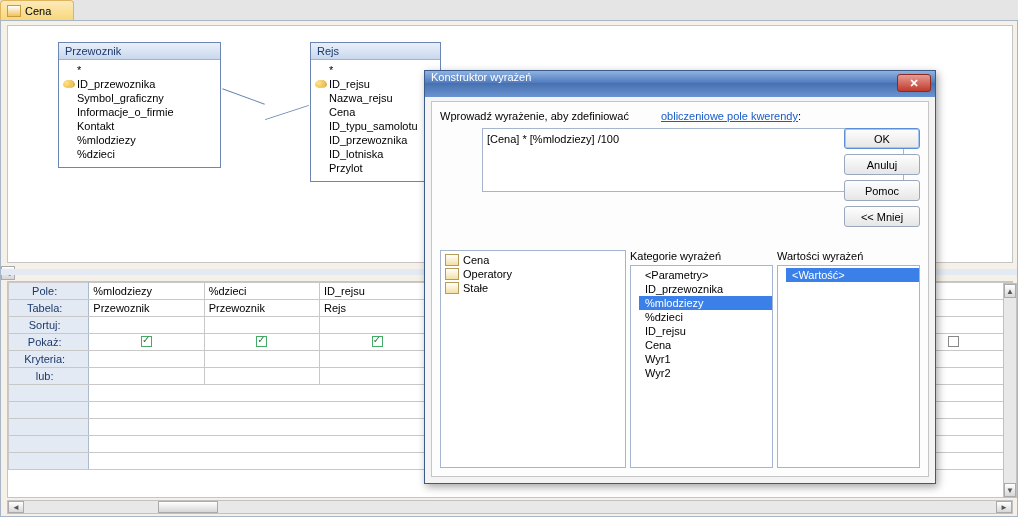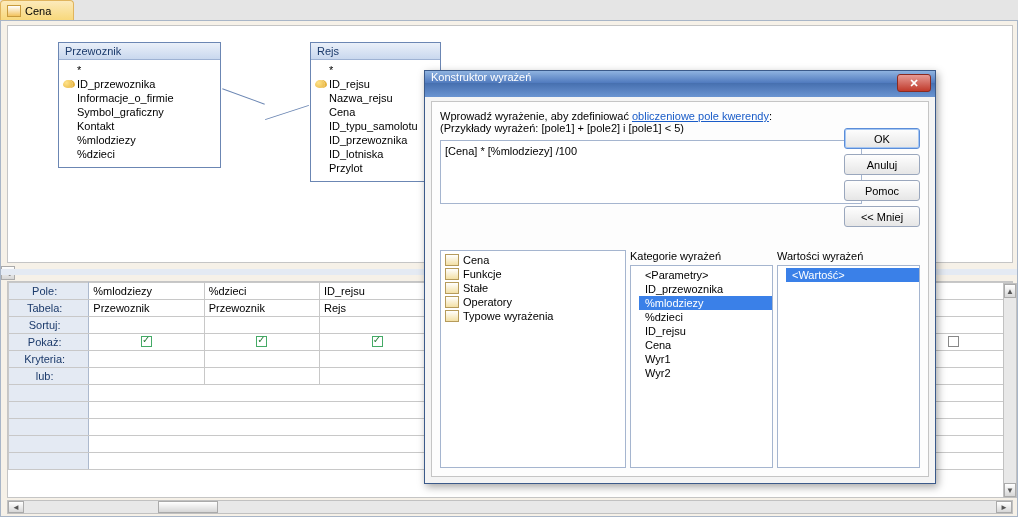--- a/index.html
+++ b/index.html
@@ -41,23 +41,23 @@
   .dlg { position:absolute; left:424px; top:70px; width:512px; height:414px;
     background:#f4f4f4; border:1px solid #3b5a8a;
     box-shadow:2px 3px 8px rgba(0,0,0,.35); }
   .dlg .ttl { height:26px; background:linear-gradient(#8fb3e0,#517bbf 45%,#466faf 46%,#6a94d1);
     color:#fff; padding:0 6px; display:flex; align-items:flex-start; position:relative; }
   .dlg .close { position:absolute; right:4px; top:3px; width:34px; height:18px;
     background:linear-gradient(#e79b95,#c03a2b); border:1px solid #8a2a20; border-radius:3px;
     color:#fff; display:flex; align-items:center; justify-content:center; font-weight:bold; }
   .dlg .body { position:absolute; left:6px; right:6px; top:30px; bottom:6px;
     background:#fdfdfd; border:1px solid #c5c5c5; padding:8px; }
-  .dlg .intro a { color:#1a5cc8; text-decoration:underline; }
+  .dlg .intro a { color:#1a5cc8; text-decoration:underline;margin-left:29px; }
   .dlg .expr { margin-top:6px; width:422px; height:64px; border:1px solid #a5b5cf;
-    background:#fff; padding:4px; resize:none; overflow:auto; font-family:inherit; }
+    background:#fff; padding:4px; resize:none; overflow:auto; font-family:inherit;margin-left:42px; }
   .dlg .btncol { position:absolute; right:8px; top:26px; display:flex; flex-direction:column; gap:5px; }
   .dlg .btncol button { width:76px; height:21px; background:linear-gradient(#fefefe,#e6e6e6);
     border:1px solid #9aa7bd; border-radius:3px; }
   .dlg .btncol button.primary { border-color:#5b8dd9; box-shadow:0 0 0 1px #a6c7f2 inset;text-align:center; }
   .dlg .cols { position:absolute; left:8px; right:8px; top:148px; bottom:8px; display:flex; gap:4px; }
   .dlg .colbox { flex:1; display:flex; flex-direction:column; }
   .dlg .colbox .lbl { margin-bottom:3px; }
   .dlg .list { flex:1; border:1px solid #a5b5cf; background:#fff; overflow:auto; padding:2px 0; }
   .dlg .list .item { padding:1px 4px 1px 22px; position:relative; white-space:nowrap; }
   .dlg .list .item.sel { background:#3a80e8; color:#fff; }
@@ -82,22 +82,22 @@
     <span>Cena</span>
   </div>
 
   <div class="content">
     <div class="design-area">
       <div class="relbox" style="left:50px; top:16px;">
         <div class="hd">Przewoznik</div>
         <ul>
           <li>*</li>
           <li class="pk">ID_przewoznika</li>
+          <li>Symbol_graficzny</li>
           <li>Informacje_o_firmie</li>
-          <li>Symbol_graficzny</li>
           <li>Kontakt</li>
           <li>%mlodziezy</li>
           <li>%dzieci</li>
         </ul>
       </div>
       <div class="relbox" style="left:302px; top:16px; width:131px;">
         <div class="hd">Rejs</div>
         <ul>
           <li>*</li>
           <li class="pk">ID_rejsu</li>
@@ -226,36 +226,33 @@
     <div class="ttl">
       <span>Konstruktor wyrażeń</span>
       <div class="close">
         <span>✕</span>
       </div>
     </div>
     <div class="body">
       <div class="intro">
         <span>Wprowadź wyrażenie, aby zdefiniować </span><a href="#">obliczeniowe pole kwerendy</a><span>:</span>
       </div>
-      <div>(Przykłady wyrażeń: [pole1] + [pole2] i [pole1] &lt; 5)</div>
       <textarea class="expr" style="">[Cena] * [%mlodziezy] /100</textarea>
       <div class="btncol">
         <button class="primary">OK</button>
         <button>Anuluj</button>
         <button>Pomoc</button>
         <button>&lt;&lt; Mniej</button>
       </div>
       <div class="cols">
         <div class="colbox" style="flex:1.3">
           <div class="list tree-root">
             <div class="item"><span class="tico"></span><span>Cena</span></div>
-            <div class="item"><span class="tico"></span><span>Funkcje</span></div>
+            <div class="item"><span class="tico"></span><span>Operatory</span></div>
             <div class="item"><span class="tico"></span><span>Stałe</span></div>
-            <div class="item"><span class="tico"></span><span>Operatory</span></div>
-            <div class="item"><span class="tico"></span><span>Typowe wyrażenia</span></div>
           </div>
         </div>
         <div class="colbox">
           <div class="lbl">Kategorie wyrażeń</div>
           <div class="list" style="padding-left:8px">
             <div class="item" style="padding-left:6px">&lt;Parametry&gt;</div>
             <div class="item" style="padding-left:6px">ID_przewoznika</div>
             <div class="item sel" style="padding-left:6px">%mlodziezy</div>
             <div class="item" style="padding-left:6px">%dzieci</div>
             <div class="item" style="padding-left:6px">ID_rejsu</div>

